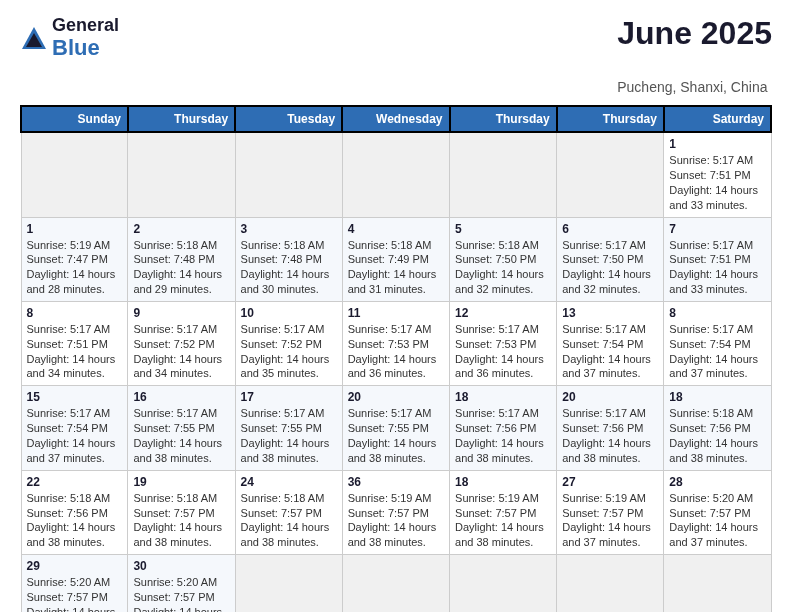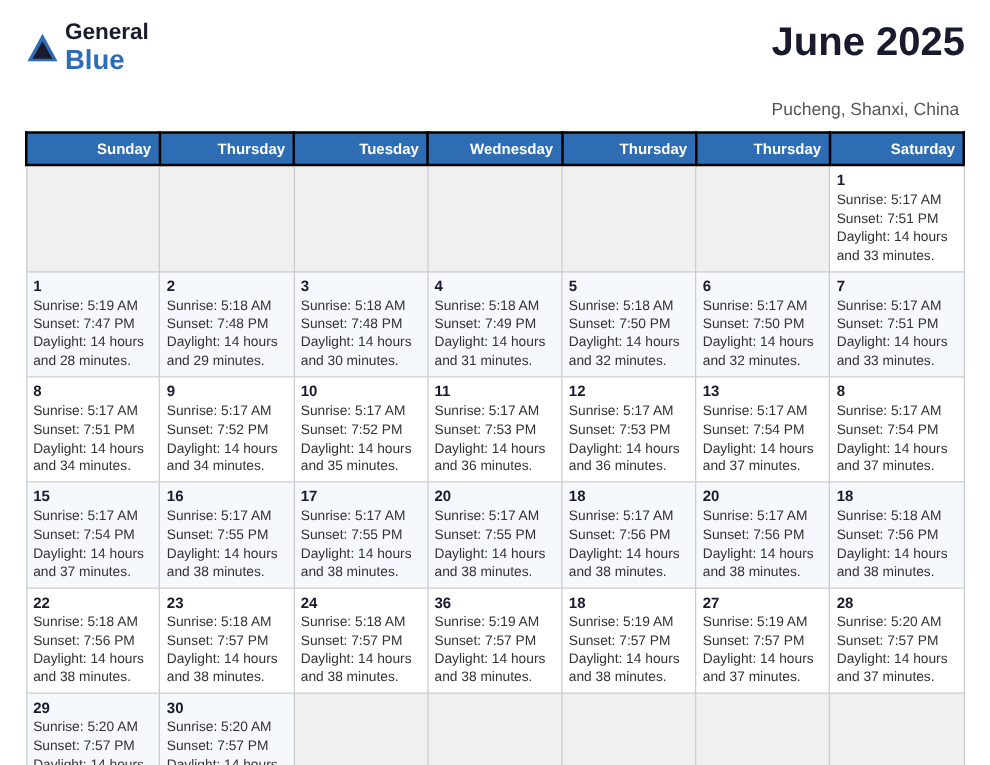--- a/index.html
+++ b/index.html
@@ -241,21 +241,21 @@
             <span class="day-num">18</span>
             <div class="day-info">Sunrise: 5:18 AM<br>Sunset: 7:56 PM<br>Daylight: 14 hours<br>and 38 minutes.</div>
           </td>
         </tr>
         <tr>
           <td>
             <span class="day-num">22</span>
             <div class="day-info">Sunrise: 5:18 AM<br>Sunset: 7:56 PM<br>Daylight: 14 hours<br>and 38 minutes.</div>
           </td>
           <td>
-            <span class="day-num">23</span>
+            <span class="day-num">19</span>
             <div class="day-info">Sunrise: 5:18 AM<br>Sunset: 7:57 PM<br>Daylight: 14 hours<br>and 38 minutes.</div>
           </td>
           <td>
             <span class="day-num">24</span>
             <div class="day-info">Sunrise: 5:18 AM<br>Sunset: 7:57 PM<br>Daylight: 14 hours<br>and 38 minutes.</div>
           </td>
           <td>
             <span class="day-num">36</span>
             <div class="day-info">Sunrise: 5:19 AM<br>Sunset: 7:57 PM<br>Daylight: 14 hours<br>and 38 minutes.</div>
           </td>

